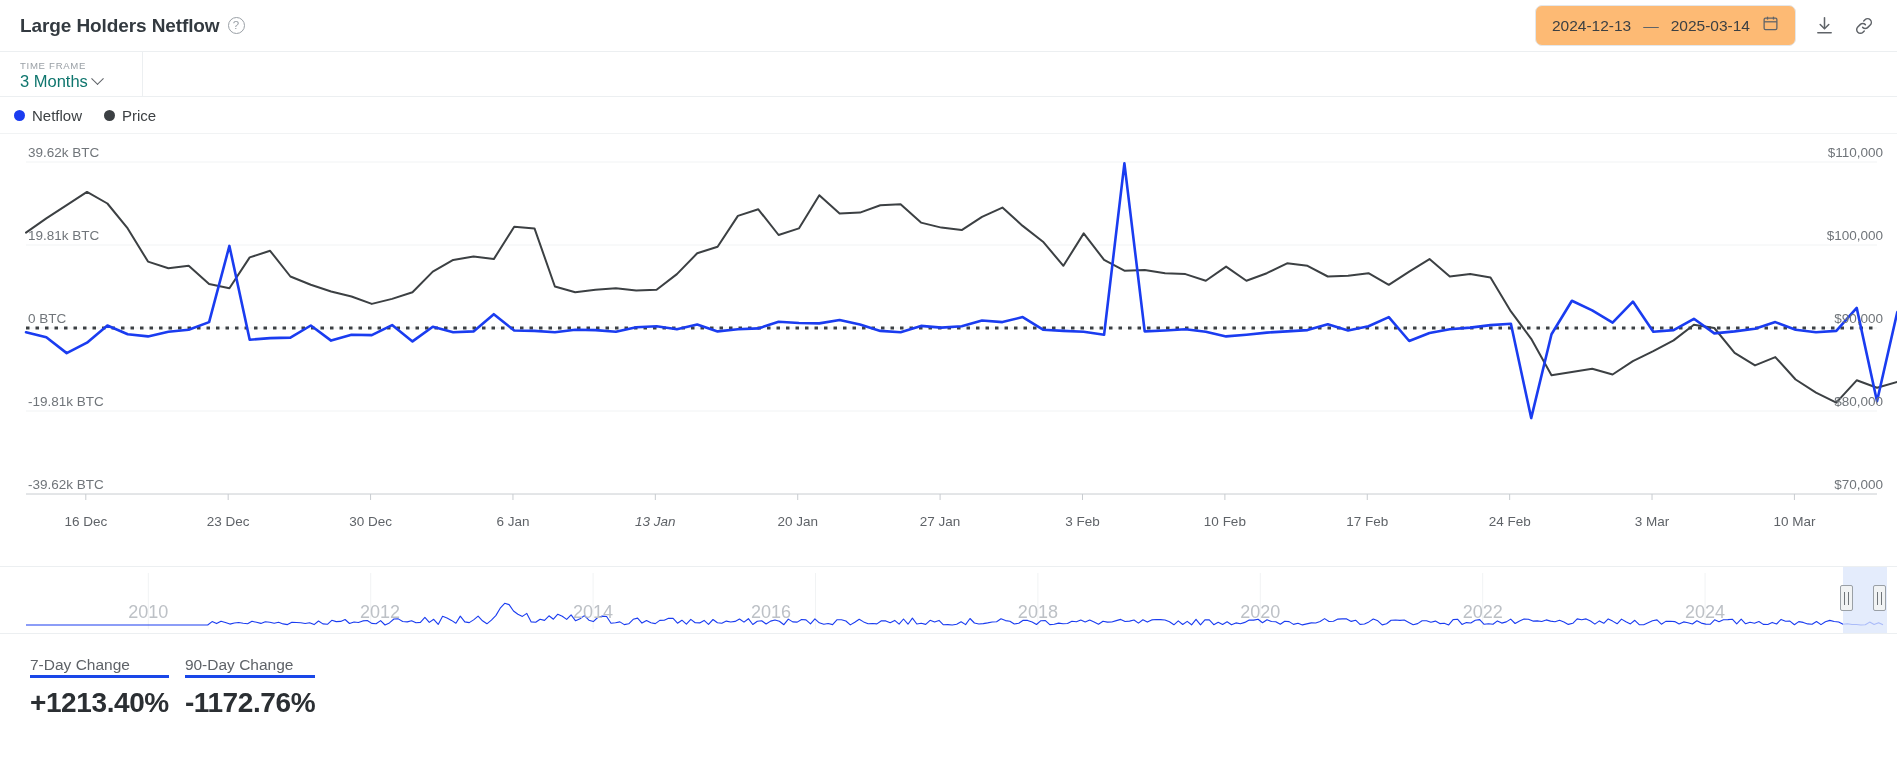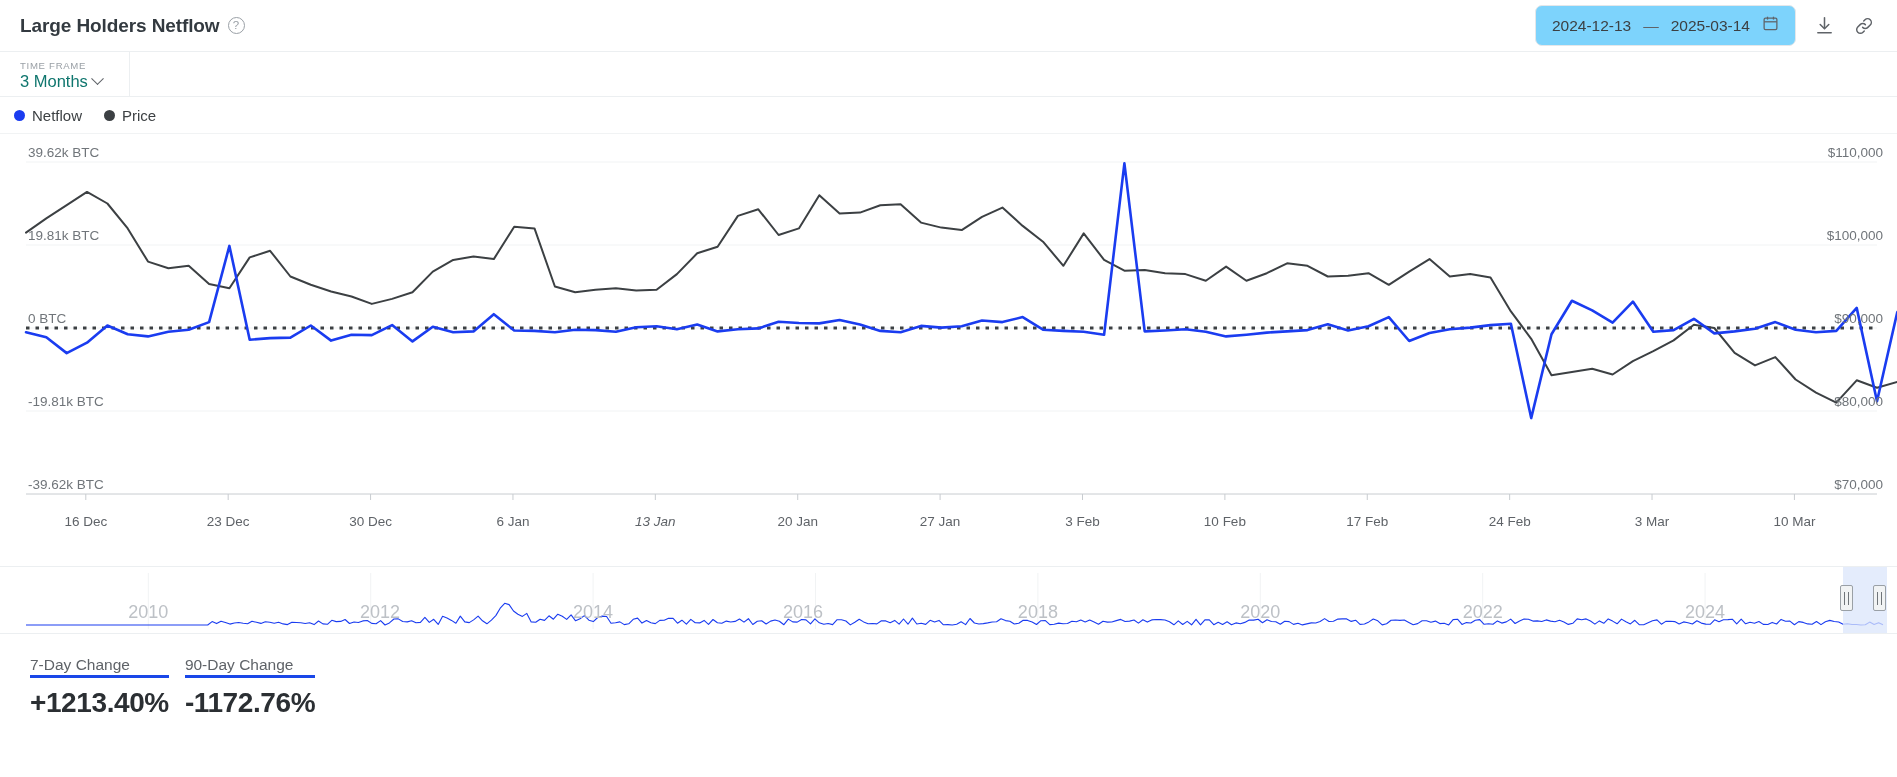--- a/index.html
+++ b/index.html
@@ -39,35 +39,35 @@
     cursor: pointer;
   }
   .header-right { display: flex; align-items: center; gap: 18px; }
   .date-range {
     display: flex; align-items: center; gap: 12px;
     border: 1px solid #e4e7ea;
     border-radius: 7px;
     padding: 9px 16px;
     font-size: 15.5px;
     color: #3c4043;
-    background: #7dd3fc;
+    background: #fdba74;
     cursor: pointer;
   }
   .date-dash { color: #5f6368; }
   .icon-btn { cursor: pointer; display: flex; align-items: center; }
 
   
   .timeframe-bar {
     height: 45px;
     display: flex;
     align-items: stretch;
     border-bottom: 1px solid #eceff1;
   }
   .timeframe-cell {
-    width: 130px;
+    width: 143px;
     border-right: 1px solid #eceff1;
     padding: 3px 20px 0;
     display: flex; flex-direction: column; justify-content: center;
     cursor: pointer;
   }
   .tf-label {
     font-size: 9.6px;
     letter-spacing: 0.7px;
     color: #9aa0a6;
     text-transform: uppercase;
@@ -295,21 +295,21 @@
       <line x1="1037.8982035928143" y1="6" x2="1037.8982035928143" y2="62" stroke="#f1f3f4" stroke-width="1"></line>
       <line x1="1260.2934131736527" y1="6" x2="1260.2934131736527" y2="62" stroke="#f1f3f4" stroke-width="1"></line>
       <line x1="1482.688622754491" y1="6" x2="1482.688622754491" y2="62" stroke="#f1f3f4" stroke-width="1"></line>
       <line x1="1705.0838323353294" y1="6" x2="1705.0838323353294" y2="62" stroke="#f1f3f4" stroke-width="1"></line>
       <polyline points="26.0,58.0 30.4,58.0 34.9,58.0 39.3,58.0 43.7,58.0 48.2,58.0 52.6,58.0 57.0,58.0 61.5,58.0 65.9,58.0 70.3,58.0 74.8,58.0 79.2,58.0 83.6,58.0 88.0,58.0 92.5,58.0 96.9,58.0 101.3,58.0 105.8,58.0 110.2,58.0 114.6,58.0 119.1,58.0 123.5,58.0 127.9,58.0 132.4,58.0 136.8,58.0 141.2,58.0 145.7,58.0 150.1,58.0 154.5,58.0 159.0,58.0 163.4,58.0 167.8,58.0 172.3,58.0 176.7,58.0 181.1,58.0 185.6,58.0 190.0,58.0 194.4,58.0 198.8,58.0 203.3,58.0 207.7,58.0 212.1,54.6 216.6,56.6 221.0,54.2 225.4,55.6 229.9,57.1 234.3,56.0 238.7,55.5 243.2,56.2 247.6,56.7 252.0,54.3 256.5,55.3 260.9,56.4 265.3,54.7 269.8,55.3 274.2,56.2 278.6,55.3 283.1,56.9 287.5,57.6 291.9,55.2 296.4,55.5 300.8,55.8 305.2,56.5 309.6,55.7 314.1,57.6 318.5,54.0 322.9,56.9 327.4,57.3 331.8,53.3 336.2,54.6 340.7,54.4 345.1,52.5 349.5,56.5 354.0,55.0 358.4,55.5 362.8,53.9 367.3,53.5 371.7,56.4 376.1,56.7 380.6,53.6 385.0,58.0 389.4,55.9 393.9,52.0 398.3,51.9 402.7,54.5 407.2,54.9 411.6,53.7 416.0,55.8 420.4,55.4 424.9,50.3 429.3,55.4 433.7,52.3 438.2,57.4 442.6,49.3 447.0,51.0 451.5,53.4 455.9,56.2 460.3,49.1 464.8,54.9 469.2,55.6 473.6,52.9 478.1,49.2 482.5,53.8 486.9,56.8 491.4,53.1 495.8,48.6 500.2,41.2 504.7,36.3 509.1,37.6 513.5,44.0 517.9,47.3 522.4,49.4 526.8,46.4 531.2,54.9 535.7,55.3 540.1,52.2 544.5,53.4 549.0,48.8 553.4,52.2 557.8,47.2 562.3,49.2 566.7,52.4 571.1,47.9 575.6,53.8 580.0,51.7 584.4,48.6 588.9,53.2 593.3,54.6 597.7,50.5 602.2,49.1 606.6,49.5 611.0,56.3 615.5,55.7 619.9,54.9 624.3,57.6 628.7,56.8 633.2,52.3 637.6,51.1 642.0,56.1 646.5,53.5 650.9,55.7 655.3,56.6 659.8,53.4 664.2,53.2 668.6,51.2 673.1,51.4 677.5,56.2 681.9,53.2 686.4,57.2 690.8,52.4 695.2,55.7 699.7,55.9 704.1,53.4 708.5,57.3 713.0,52.5 717.4,55.7 721.8,56.2 726.3,54.1 730.7,55.0 735.1,54.4 739.5,52.0 744.0,55.1 748.4,51.7 752.8,57.5 757.3,54.3 761.7,53.8 766.1,57.0 770.6,54.1 775.0,53.0 779.4,54.2 783.9,57.7 788.3,52.1 792.7,54.9 797.2,55.1 801.6,52.5 806.0,52.9 810.5,56.9 814.9,51.9 819.3,55.8 823.8,57.3 828.2,56.5 832.6,57.6 837.1,52.7 841.5,52.7 845.9,54.0 850.3,57.9 854.8,55.2 859.2,52.3 863.6,54.9 868.1,56.7 872.5,56.5 876.9,56.9 881.4,53.8 885.8,53.9 890.2,55.8 894.7,53.4 899.1,57.1 903.5,52.0 908.0,57.2 912.4,51.1 916.8,57.0 921.3,56.2 925.7,57.4 930.1,53.3 934.6,55.0 939.0,53.4 943.4,57.8 947.9,57.6 952.3,58.0 956.7,57.2 961.1,54.7 965.6,57.6 970.0,51.5 974.4,56.0 978.9,57.0 983.3,56.6 987.7,55.9 992.2,55.0 996.6,54.7 1001.0,51.8 1005.5,53.6 1009.9,54.3 1014.3,57.0 1018.8,56.3 1023.2,53.2 1027.6,53.4 1032.1,55.0 1036.5,57.5 1040.9,53.7 1045.4,53.6 1049.8,57.6 1054.2,57.3 1058.7,56.1 1063.1,56.7 1067.5,56.5 1071.9,54.3 1076.4,54.8 1080.8,53.1 1085.2,54.9 1089.7,53.1 1094.1,55.1 1098.5,57.3 1103.0,54.3 1107.4,55.1 1111.8,55.0 1116.3,53.6 1120.7,52.4 1125.1,54.5 1129.6,54.1 1134.0,53.0 1138.4,56.1 1142.9,52.7 1147.3,55.1 1151.7,52.9 1156.2,52.5 1160.6,52.6 1165.0,53.0 1169.5,54.8 1173.9,57.8 1178.3,53.9 1182.7,57.5 1187.2,54.4 1191.6,57.8 1196.0,52.3 1200.5,57.9 1204.9,52.9 1209.3,52.9 1213.8,57.7 1218.2,55.3 1222.6,57.4 1227.1,54.8 1231.5,57.7 1235.9,55.9 1240.4,56.7 1244.8,55.4 1249.2,53.1 1253.7,53.1 1258.1,52.2 1262.5,55.7 1267.0,52.8 1271.4,54.5 1275.8,54.7 1280.3,57.2 1284.7,54.3 1289.1,54.6 1293.5,57.4 1298.0,56.3 1302.4,57.9 1306.8,56.9 1311.3,55.9 1315.7,56.0 1320.1,54.5 1324.6,51.6 1329.0,54.5 1333.4,54.2 1337.9,52.1 1342.3,51.9 1346.7,51.9 1351.2,54.4 1355.6,53.2 1360.0,57.4 1364.5,57.0 1368.9,54.9 1373.3,52.0 1377.8,53.8 1382.2,57.9 1386.6,56.8 1391.1,53.2 1395.5,53.0 1399.9,53.4 1404.3,53.0 1408.8,55.4 1413.2,57.7 1417.6,56.6 1422.1,53.8 1426.5,53.7 1430.9,55.2 1435.4,54.1 1439.8,56.6 1444.2,56.2 1448.7,57.9 1453.1,52.6 1457.5,52.2 1462.0,57.4 1466.4,55.6 1470.8,56.0 1475.3,53.3 1479.7,52.6 1484.1,57.3 1488.6,56.7 1493.0,57.3 1497.4,53.9 1501.8,56.1 1506.3,54.9 1510.7,52.1 1515.1,56.5 1519.6,53.9 1524.0,52.1 1528.4,52.2 1532.9,54.1 1537.3,53.9 1541.7,54.5 1546.2,52.9 1550.6,54.1 1555.0,54.7 1559.5,53.2 1563.9,54.9 1568.3,57.4 1572.8,56.3 1577.2,51.9 1581.6,52.7 1586.1,51.9 1590.5,54.0 1594.9,57.1 1599.4,53.9 1603.8,56.3 1608.2,51.9 1612.6,54.1 1617.1,56.8 1621.5,52.1 1625.9,54.8 1630.4,56.9 1634.8,53.3 1639.2,57.7 1643.7,57.7 1648.1,55.7 1652.5,53.7 1657.0,52.9 1661.4,57.2 1665.8,54.4 1670.3,54.2 1674.7,54.6 1679.1,57.0 1683.6,54.9 1688.0,55.7 1692.4,57.0 1696.9,53.8 1701.3,56.1 1705.7,57.1 1710.2,57.3 1714.6,52.8 1719.0,54.8 1723.4,52.8 1727.9,52.6 1732.3,52.2 1736.7,56.8 1741.2,52.2 1745.6,56.8 1750.0,55.2 1754.5,56.2 1758.9,54.5 1763.3,57.4 1767.8,57.5 1772.2,55.4 1776.6,57.0 1781.1,52.4 1785.5,54.2 1789.9,54.1 1794.4,57.7 1798.8,54.6 1803.2,55.4 1807.7,56.9 1812.1,57.3 1816.5,54.5 1821.0,57.6 1825.4,54.7 1829.8,53.4 1834.2,54.5 1838.7,55.0 1843.1,57.3 1847.5,56.8 1852.0,57.5 1856.4,57.5 1860.8,58.0 1865.3,57.8 1869.7,55.1 1874.1,57.4 1878.6,55.7 1883.0,57.8" fill="none" stroke="#1a3cf0" stroke-width="1.1" stroke-linejoin="round"></polyline>
     </svg>
   <div id="nav-layer">
       <div class="nav-year" style="left: 148.317px;">2010</div>
       <div class="nav-year" style="left: 380px; text-align: right;">2012</div>
       <div class="nav-year" style="left: 593.108px;">2014</div>
-      <div class="nav-year" style="left: 803px; margin-top: 47px;">2016</div>
+      <div class="nav-year" style="left: 771px; margin-top: 47px;">2016</div>
       <div class="nav-year" style="left: 1037.9px;">2018</div>
       <div class="nav-year" style="left: 1260.29px;">2020</div>
       <div class="nav-year" style="left: 1482.69px;">2022</div>
       <div class="nav-year" style="left: 1705.08px;">2024</div>
     </div>
   <div class="nav-selection" style="left:1843px;width:44px"></div>
   <div class="nav-handle" style="left:1840px"></div>
   <div class="nav-handle" style="left:1873px"></div>
 </div>
 

